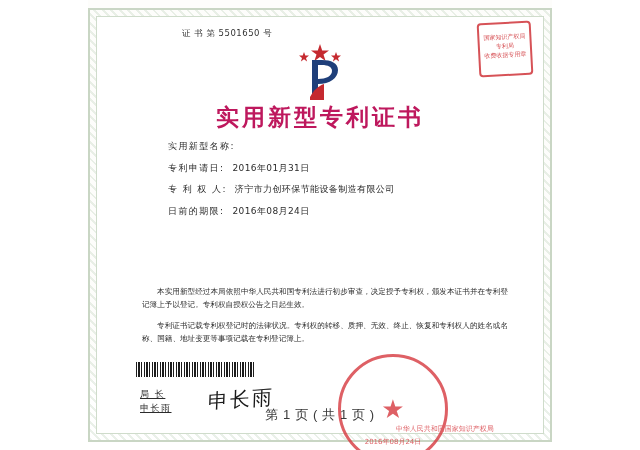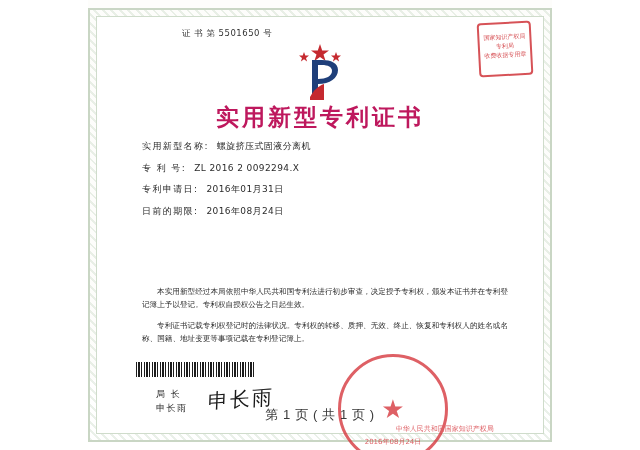--- a/index.html
+++ b/index.html
@@ -123,20 +123,21 @@
     top: 124px;
     width: 370px;
   }
   .field-row {
     display: flex;
     align-items: baseline;
     margin-bottom: 8.5px;
     font-size: 9px;
     color: #2b2b2b;
     font-family: "DejaVu Sans", sans-serif;
+    margin-left: 26px;
   }
   .field-label {
     letter-spacing: 1.4px;
     white-space: nowrap;
   }
   .field-value {
     margin-left: 8px;
     letter-spacing: 0.4px;
     white-space: nowrap;
   }
@@ -169,27 +170,28 @@
       #ffffff 1px, #ffffff 2px,
       #1c1c1c 2px, #1c1c1c 4px,
       #ffffff 4px, #ffffff 5px,
       #1c1c1c 5px, #1c1c1c 6px,
       #ffffff 6px, #ffffff 8px
     );
   }
 
   .signature-block {
     position: absolute;
-    left: 56px;
+    left: 40px;
     top: 372px;
     font-size: 9px;
     color: #2b2b2b;
     letter-spacing: 1.5px;
     line-height: 1.5;
     font-family: "DejaVu Sans", sans-serif;
+    text-decoration: underline;
   }
   .handwriting {
     position: absolute;
     left: 108px;
     top: 370px;
     font-size: 20px;
     color: #1a1a1a;
     font-family: "DejaVu Serif", serif;
     letter-spacing: 2px;
     transform: rotate(-4deg) skewX(-6deg);
@@ -284,31 +286,30 @@
           <path d="M36,55 C40,48 44,44 50,42 L50,58 L36,58 Z" fill="#c5292f"></path>
         </g>
       </svg>
     </div>
 
     <div class="title">实用新型专利证书</div>
 
     <div class="fields">
       <div class="field-row">
         <span class="field-label">实用新型名称:</span>
-        <span class="field-value">螺旋挤压式固液分离机</span>
-      </div>
-      <div class="field-row">
-        <span class="field-label">专 利 号:</span>
-        <span class="field-value">ZL 2016 2 0092294.X</span>
       </div>
       <div class="field-row">
         <span class="field-label">专利申请日:</span>
         <span class="field-value">2016年01月31日</span>
       </div>
       <div class="field-row">
+        <span class="field-label">专 利 权 人:</span>
+        <span class="field-value">济宁市力创环保节能设备制造有限公司</span>
+      </div>
+      <div class="field-row">
         <span class="field-label">日前的期限:</span>
         <span class="field-value">2016年08月24日</span>
       </div>
     </div>
 
     <div class="paragraphs">
       <p class="para">本实用新型经过本局依照中华人民共和国专利法进行初步审查，决定授予专利权，颁发本证书并在专利登记簿上予以登记。专利权自授权公告之日起生效。</p>
       <p class="para">专利证书记载专利权登记时的法律状况。专利权的转移、质押、无效、终止、恢复和专利权人的姓名或名称、国籍、地址变更等事项记载在专利登记簿上。</p>
     </div>
 

